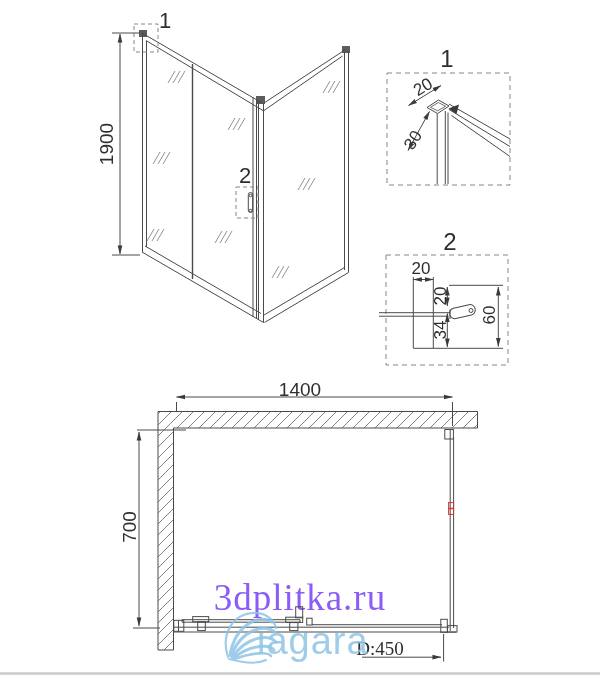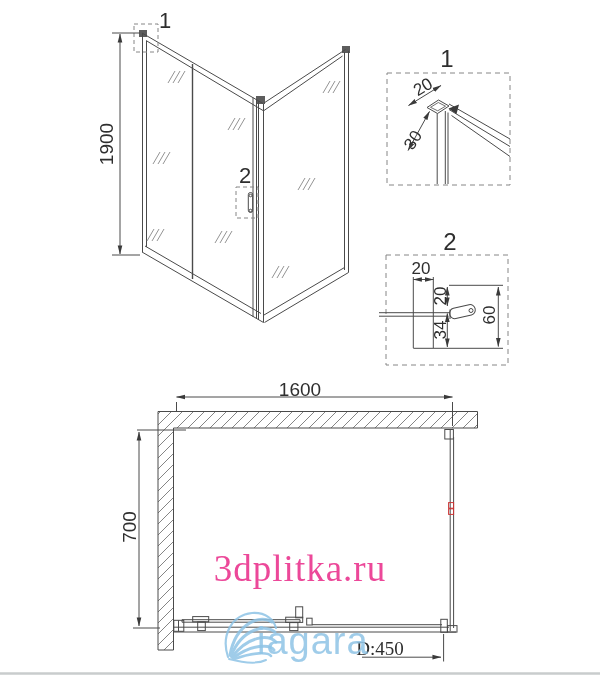--- a/index.html
+++ b/index.html
@@ -10,22 +10,22 @@
   .lbl{
     position:absolute;color:#2e2e2e;white-space:nowrap;
     transform:translate(-50%,-50%);line-height:1;z-index:4;
   }
   .rot90{transform:translate(-50%,-50%) rotate(-90deg);}
   .dim{font-size:19px;}
   .dim-sm{font-size:17px;}
   .marker{font-size:22px;}
   .detail-title{font-size:24px;}
   .watermark{
-    position:absolute;left:300px;top:568px;transform:translate(-50%,-50%);
-    font-family:"Liberation Serif",serif;font-size:37px;color:#ec4899;
+    position:absolute;left:300px;top:597px;transform:translate(-50%,-50%);
+    font-family:"Liberation Serif",serif;font-size:37px;color:#8b5cf6;
     letter-spacing:1px;z-index:1;white-space:nowrap;
   }
   .logo-text{
     position:absolute;left:257px;top:641px;transform:translate(0,-50%);
     font-size:38px;color:#8fc4e6;letter-spacing:1px;z-index:5;opacity:.85;
     font-family:"Liberation Sans",sans-serif;white-space:nowrap;
   }
   svg.linework{position:absolute;left:0;top:0;z-index:2;}
   svg.logo{position:absolute;left:0;top:0;z-index:5;opacity:.85;}
 </style>
@@ -198,17 +198,17 @@
   <div class="lbl detail-title" style="left:447px;top:59px;">1</div>
   <div class="lbl dim-sm" style="left:423px;top:87px;transform:translate(-50%,-50%) rotate(-31deg);">20</div>
   <div class="lbl dim-sm" style="left:413px;top:140px;transform:translate(-50%,-50%) rotate(-58deg);">30</div>
 
   <div class="lbl detail-title" style="left:450px;top:242px;">2</div>
   <div class="lbl dim-sm" style="left:421px;top:268px;">20</div>
   <div class="lbl rot90 dim-sm" style="left:440px;top:296px;">20</div>
   <div class="lbl rot90 dim-sm" style="left:440px;top:330px;">34</div>
   <div class="lbl rot90 dim-sm" style="left:489px;top:315px;">60</div>
 
-  <div class="lbl dim" style="left:300px;top:389px;">1600</div>
+  <div class="lbl dim" style="left:300px;top:389px;">1400</div>
   <div class="lbl rot90 dim" style="left:129px;top:527px;">700</div>
   <div class="lbl dim" style="left:380px;top:648px;font-family:Liberation Serif, serif;">D:450</div>
 
 </div>
 
 </body></html>

